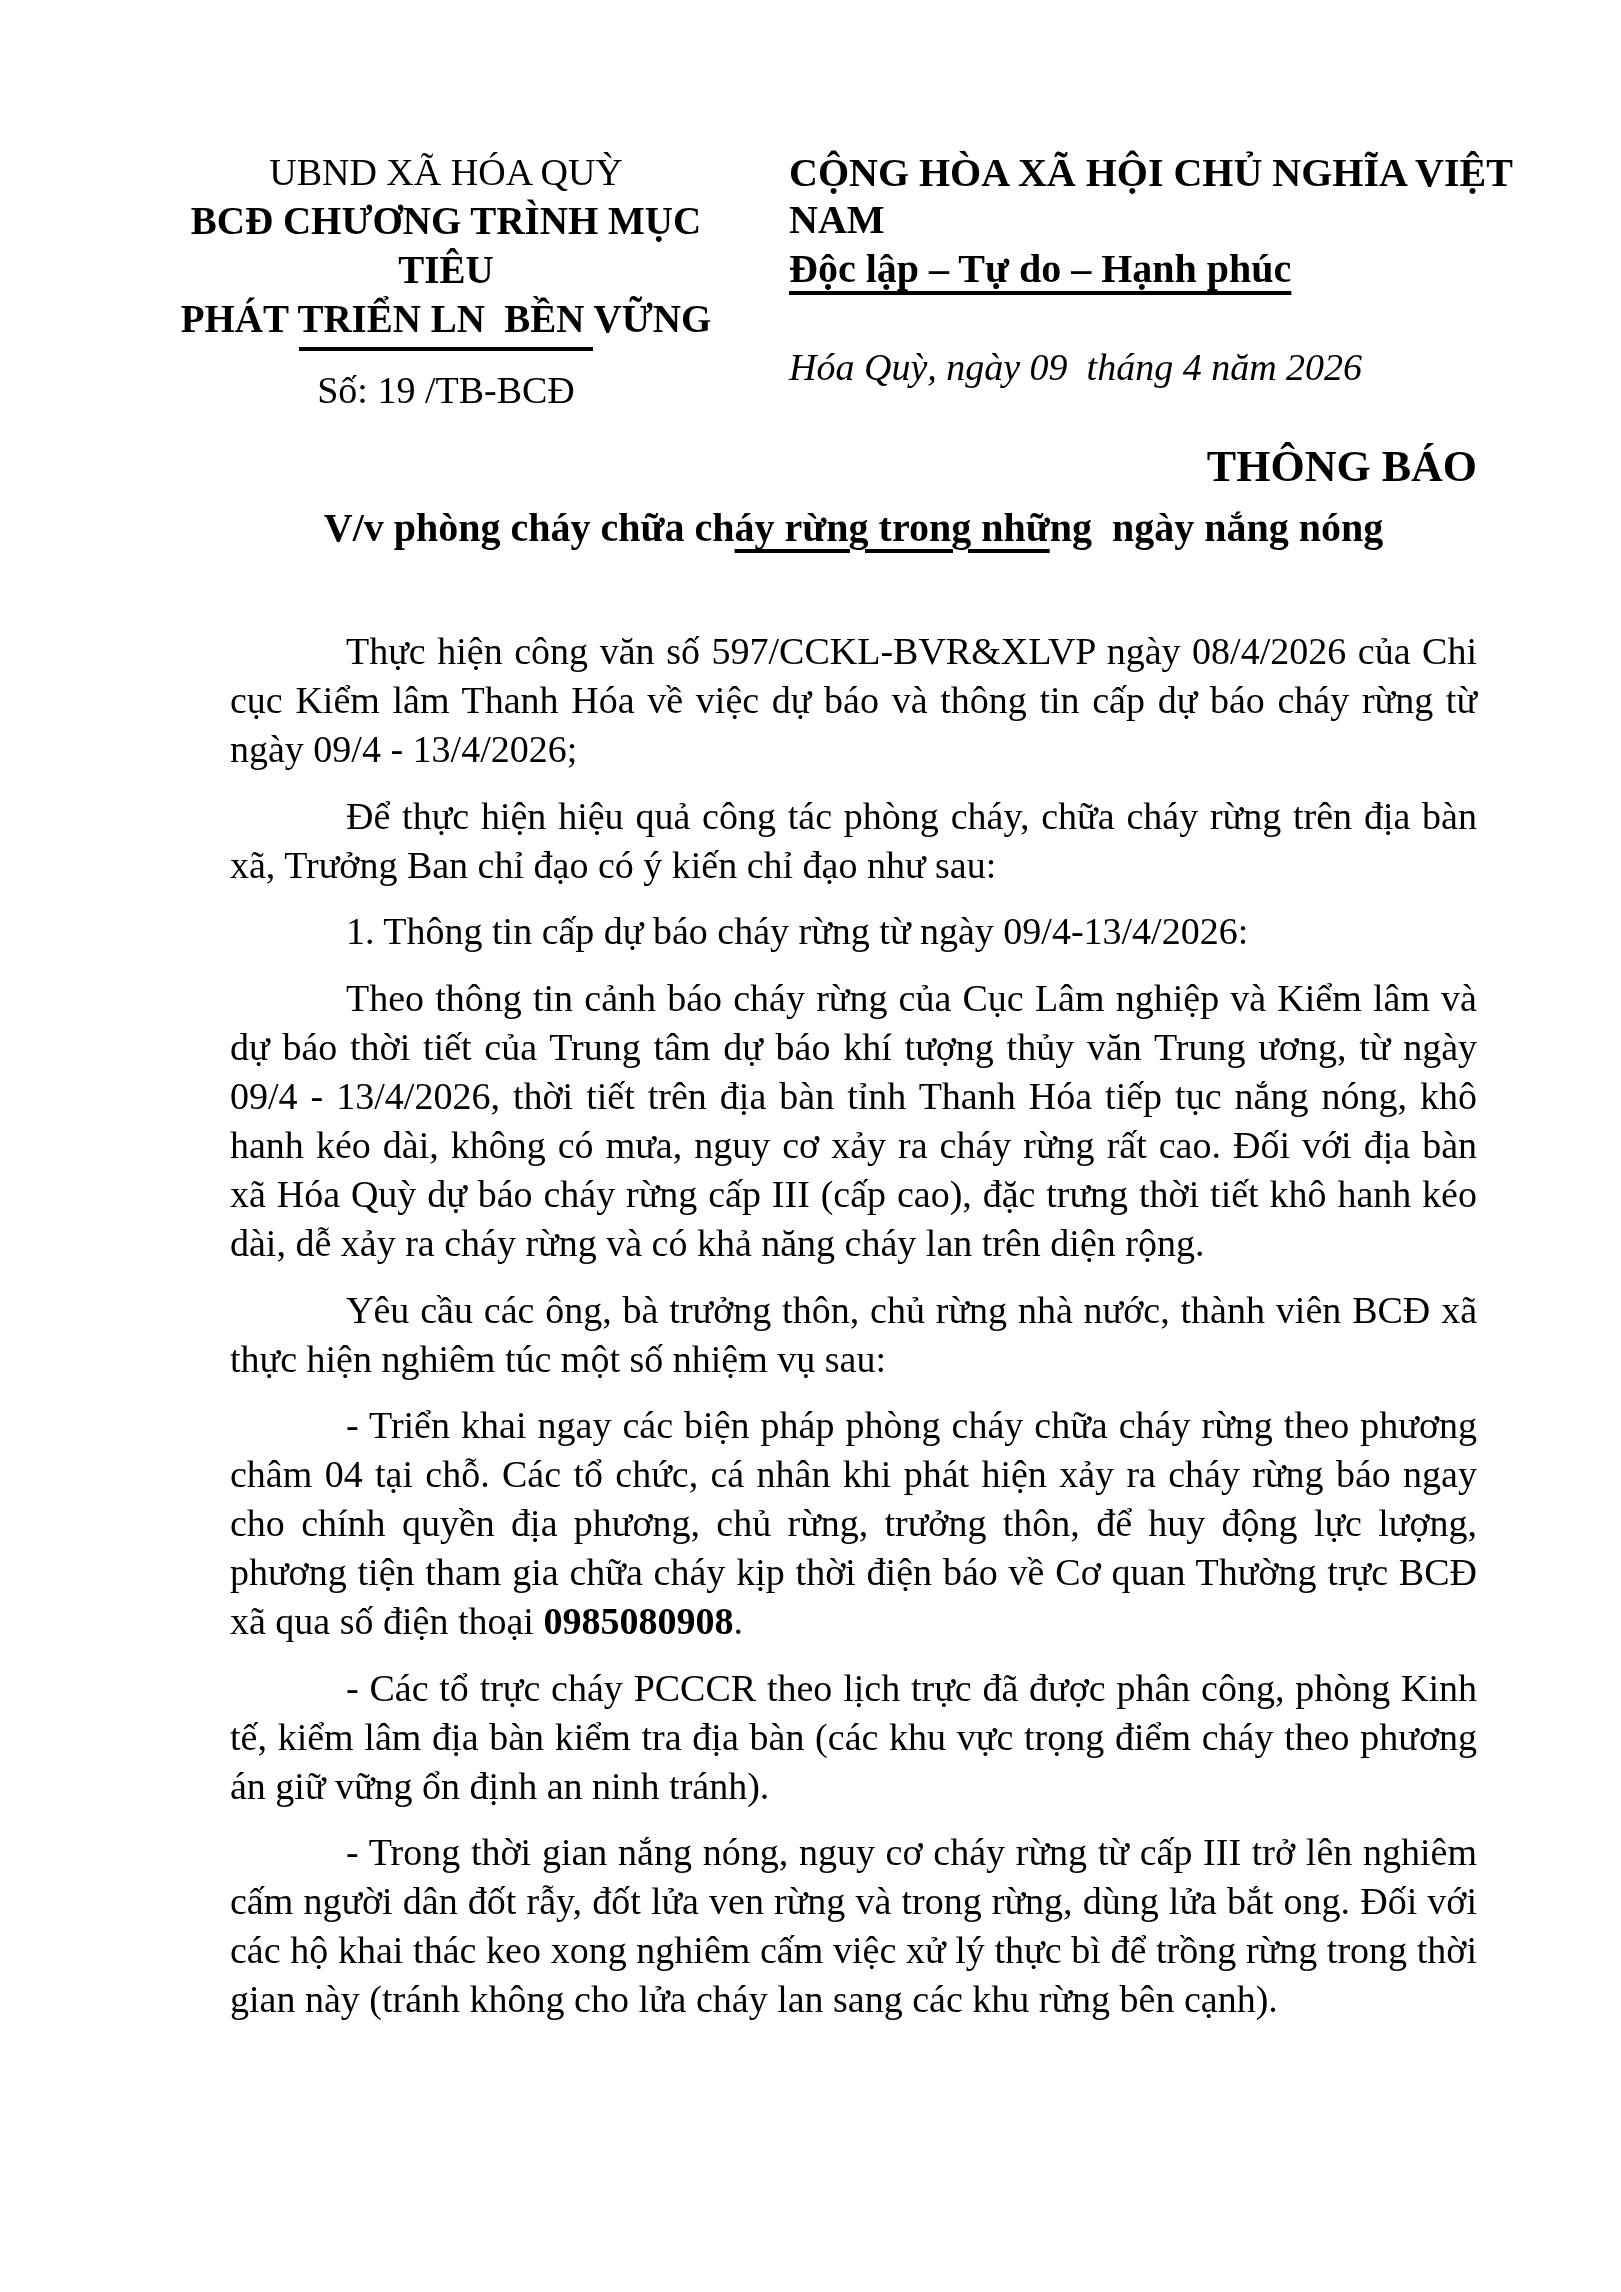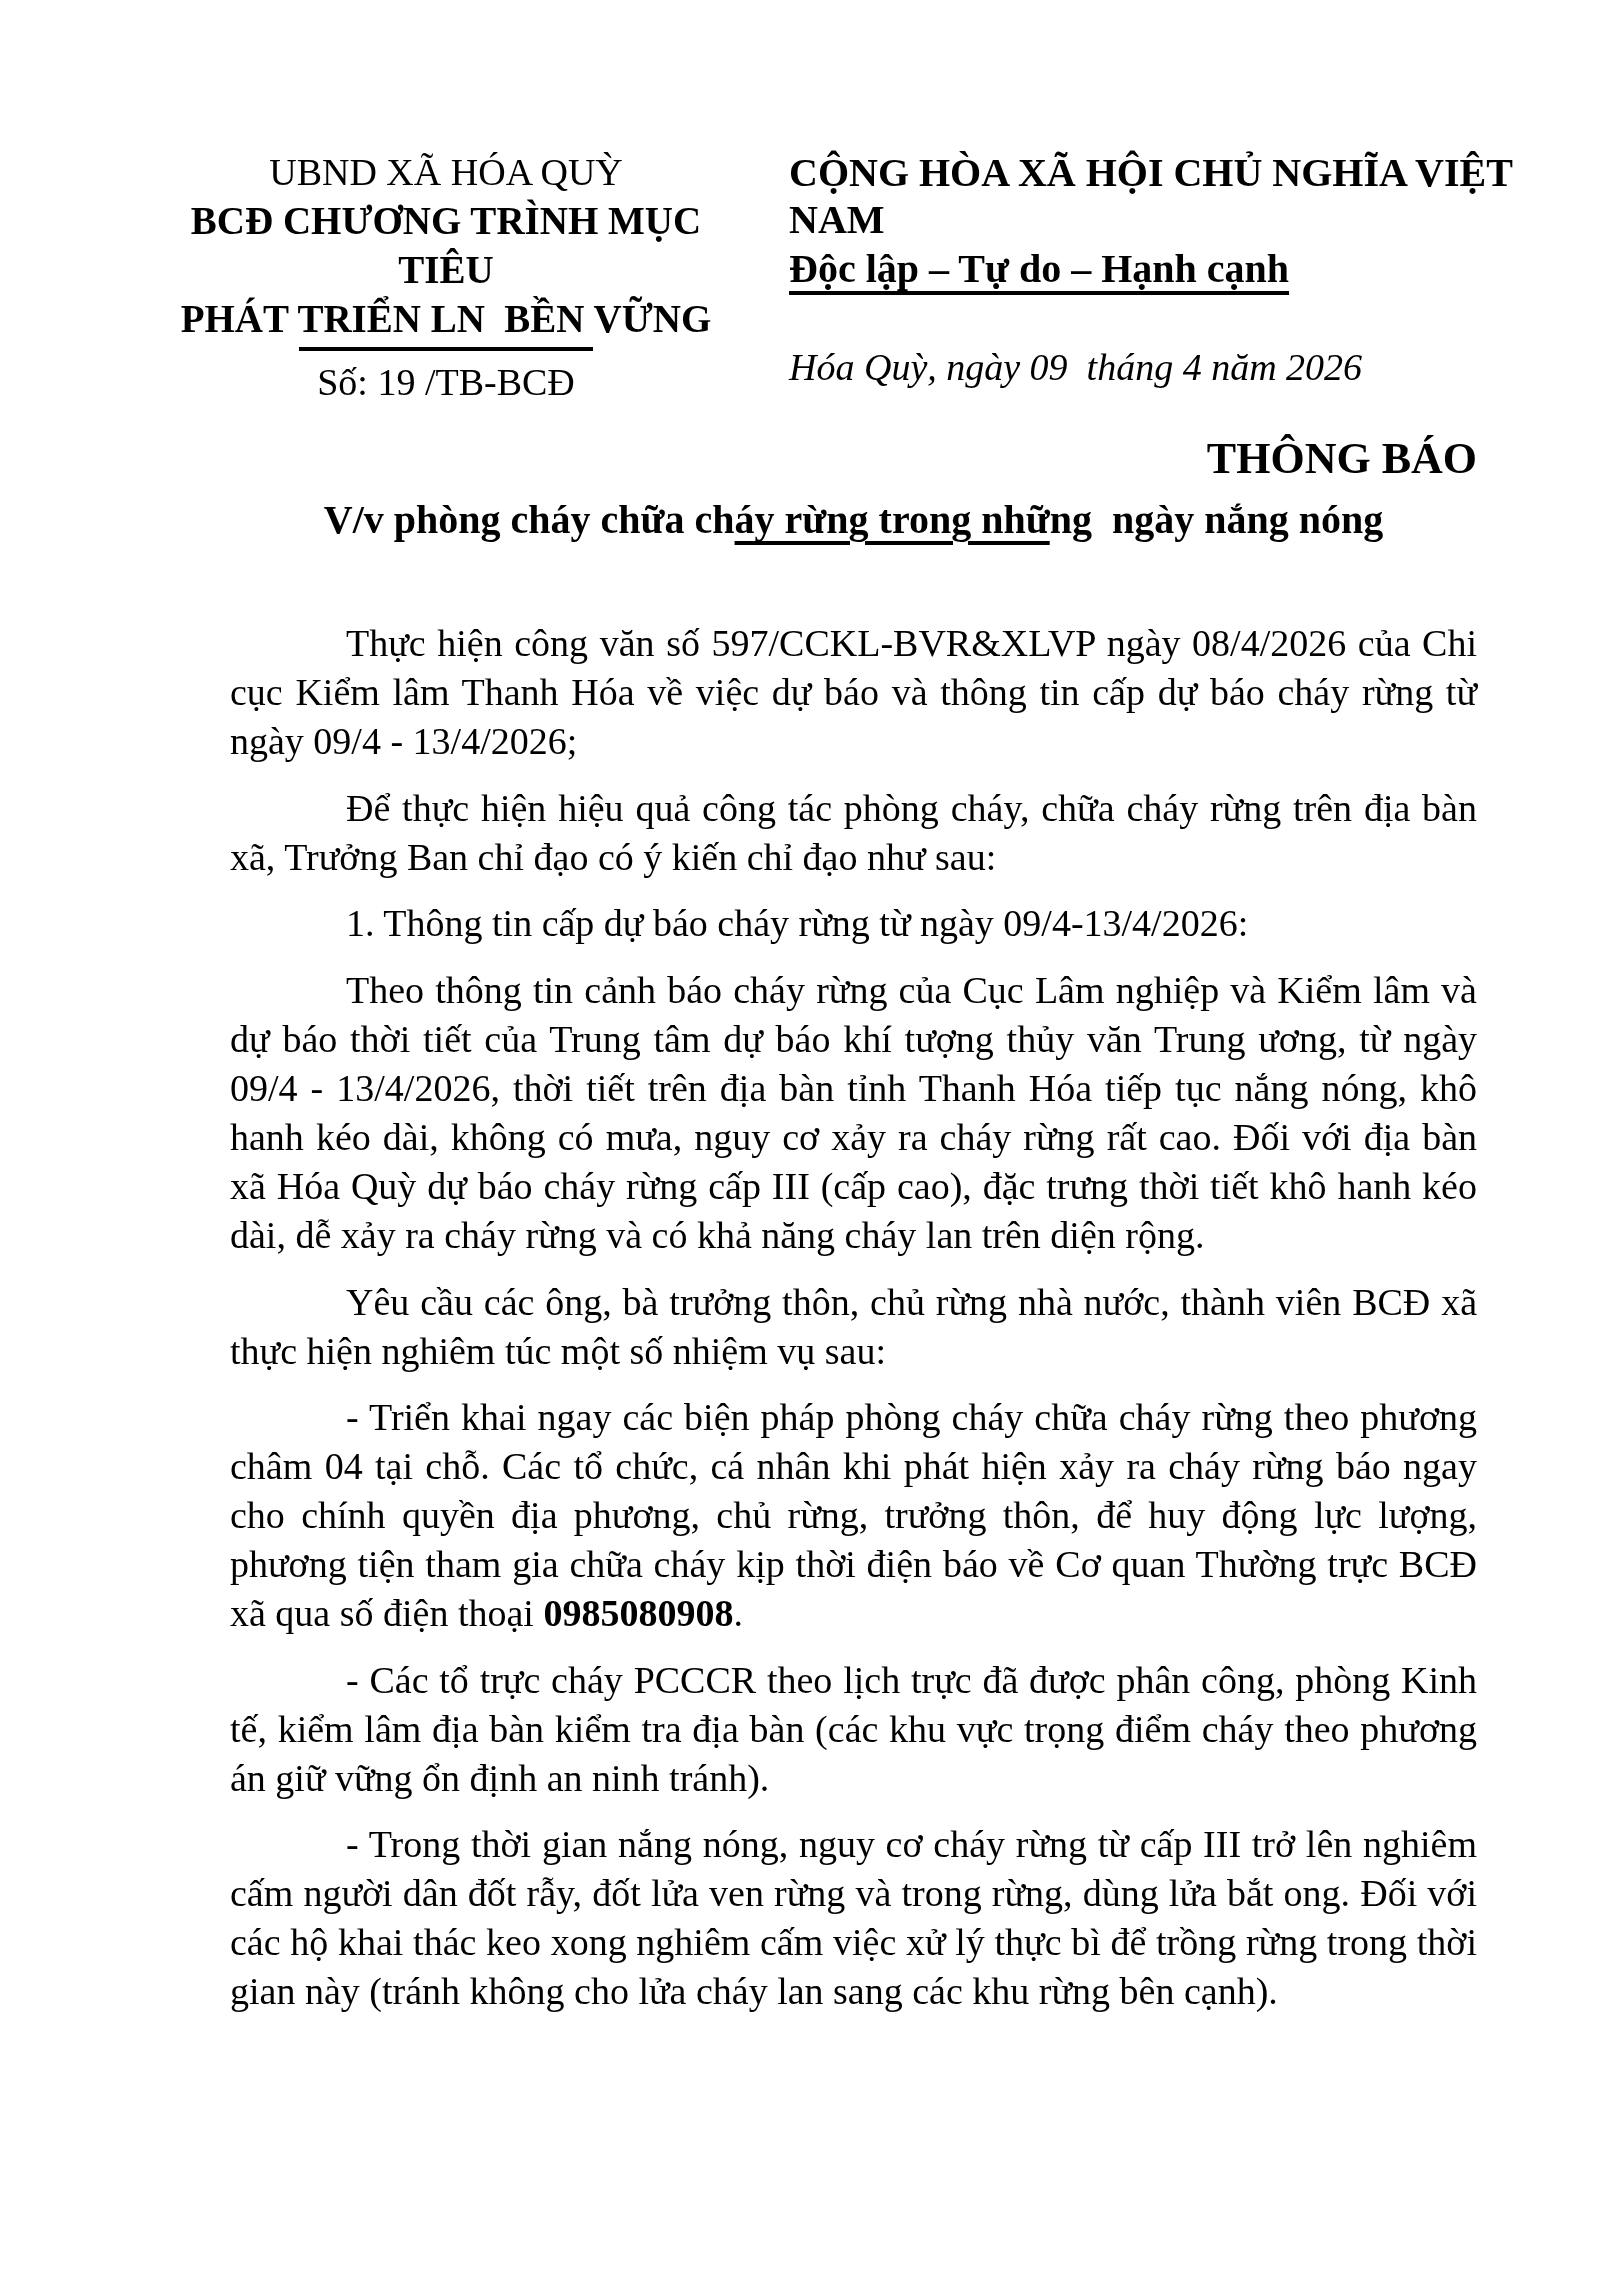--- a/index.html
+++ b/index.html
@@ -24,21 +24,21 @@
   }
   .header-right {
     margin-left: 59px;
     width: 823px;
     flex: 0 0 auto;
   }
   .org-line1 { font-size: 38px; line-height: 47px; white-space: pre-wrap; }
   .org-line2 { font-size: 39px; font-weight: bold; line-height: 49px; white-space: pre-wrap; }
   .org-line3 { font-size: 39px; font-weight: bold; line-height: 49px; white-space: pre-wrap; }
   .org-divider { width: 294px; height: 3.9px; background: #000; margin: 3.9px auto 0 auto; }
-  .doc-number { font-size: 38px; line-height: 49px; margin-top: 7px; white-space: pre-wrap; }
+  .doc-number { font-size: 38px; line-height: 49px; margin-top: 15px; white-space: pre-wrap; }
   .nat-title { font-size: 40px; font-weight: bold; line-height: 47px; white-space: pre-wrap; }
   .motto {
     display: inline-block;
     font-size: 40px; font-weight: bold; line-height: 51px;
     text-decoration: underline;
     text-decoration-thickness: 3.9px;
     text-underline-offset: 8.8px;
     white-space: pre-wrap;
   }
   .place-date { font-size: 38px; font-style: italic; line-height: 49px; margin-top: 49px; white-space: pre-wrap; }
@@ -71,21 +71,21 @@
     <div class="header-left">
       <div class="org-line1">UBND XÃ HÓA QUỲ</div>
       <div class="org-line2">BCĐ CHƯƠNG TRÌNH MỤC TIÊU</div>
       <div class="org-line3">PHÁT TRIỂN LN  BỀN VỮNG</div>
       <div class="org-divider"></div>
       <div class="doc-number">Số: 19 /TB-BCĐ</div>
     </div>
     <div class="header-right">
       <div class="nat-title">CỘNG HÒA XÃ HỘI CHỦ NGHĨA VIỆT NAM</div>
       <div>
-        <span class="motto">Độc lập – Tự do – Hạnh cạnh</span>
+        <span class="motto">Độc lập – Tự do – Hạnh phúc</span>
       </div>
       <div class="place-date">Hóa Quỳ, ngày 09  tháng 4 năm 2026</div>
     </div>
   </div>
 
   <div class="title-block">
     <div class="doc-title">THÔNG BÁO</div>
     <div class="doc-subject"><span>V/v phòng cháy chữa ch</span><span class="u">áy rừng trong nhữ</span><span>ng  ngày nắng nóng</span></div>
   </div>
 

